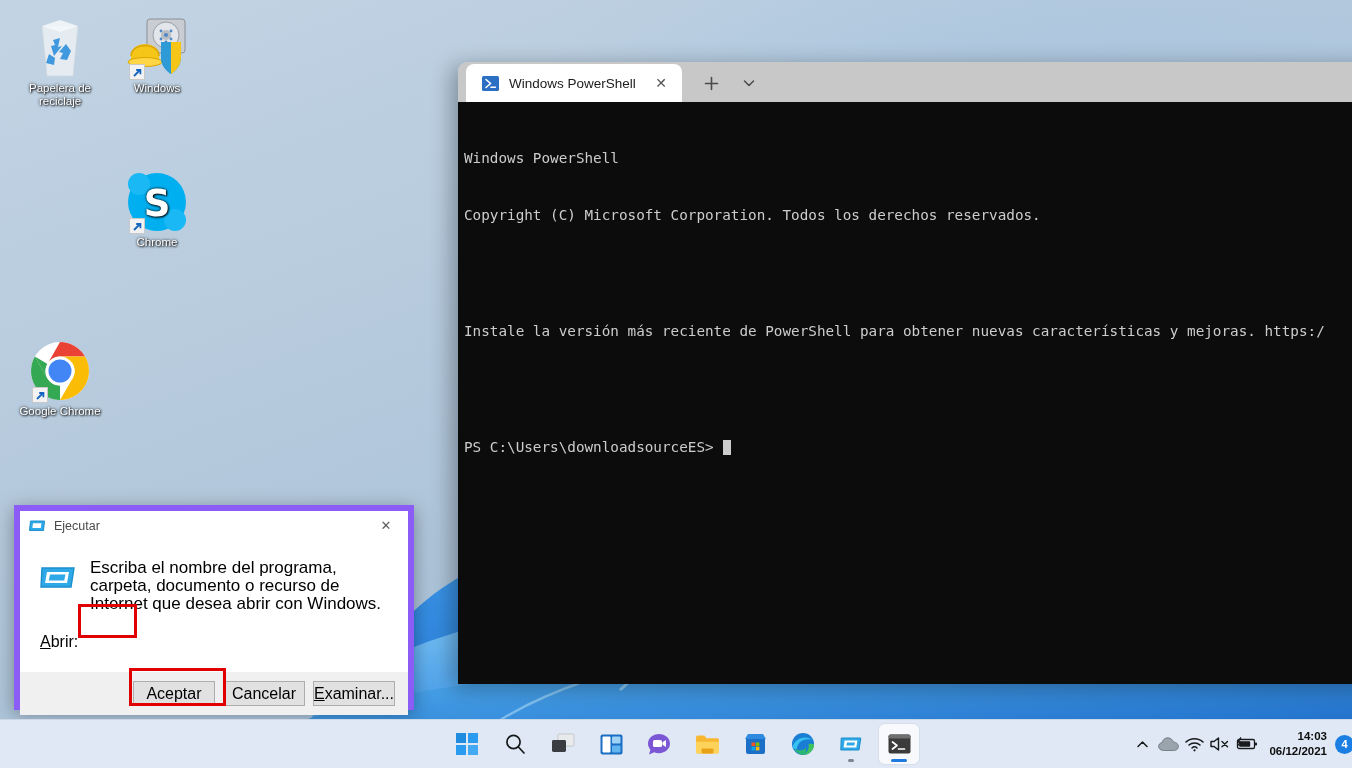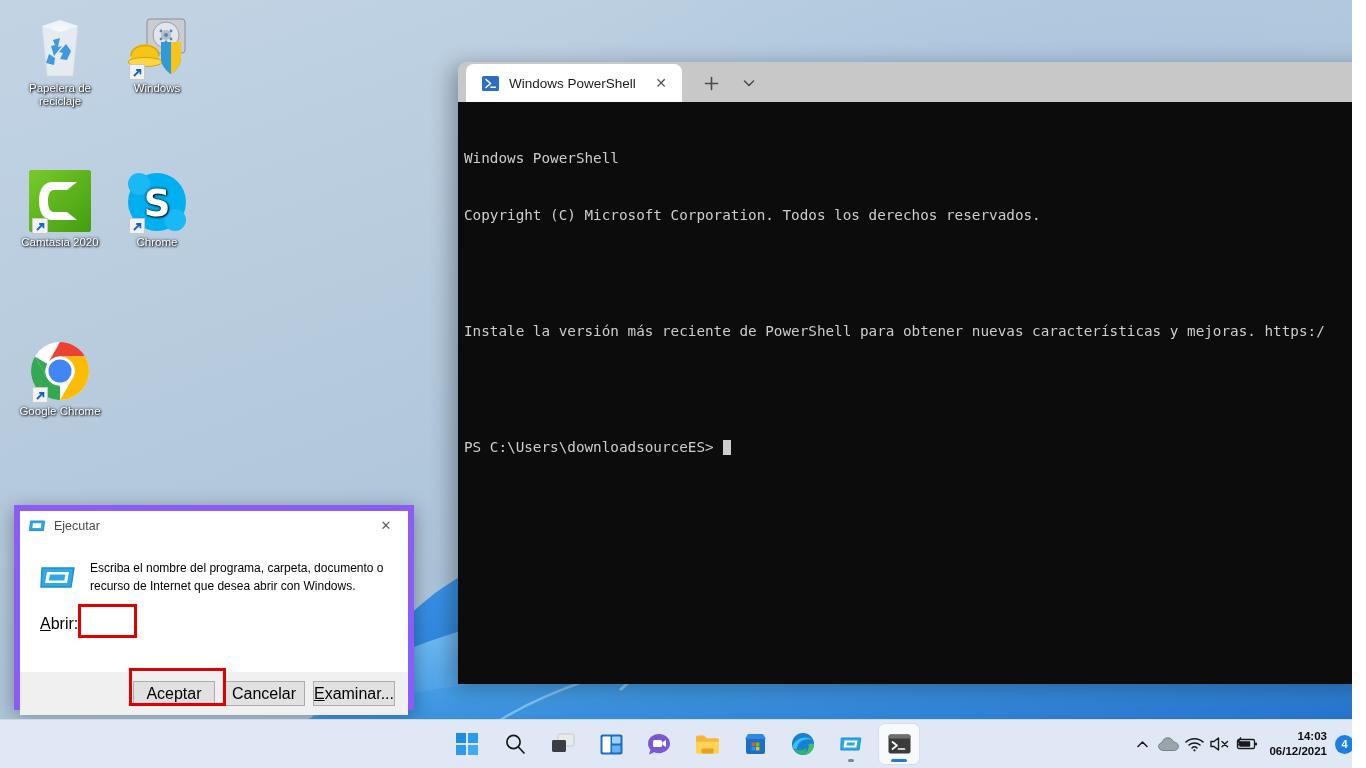--- a/index.html
+++ b/index.html
@@ -139,21 +139,21 @@
     color: #606060; font-size: 13px;
   }
   #run-upper {
     background: #ffffff;
     height: 131px;
     position: relative;
     padding: 16px 14px 0 14px;
   }
   #run-descrow { display: flex; gap: 14px; }
   #run-bigicon { width: 36px; height: 36px; flex: 0 0 36px; margin-left: 6px; margin-top: 2px; }
-  #run-desc { font-size: 12px; line-height: 18px; color: #000; padding-top: 2px; }
+  #run-desc { font-size: 17px; line-height: 18px; color: #000; padding-top: 2px; }
   #run-openrow {
     display: flex; align-items: center;
     margin-top: 20px; gap: 9px; padding-left: 6px;
   }
   #run-open-label { font-size: 16px; width: 40px; }
   #run-open-label u { text-decoration: underline; }
   #run-combo {
     position: relative;
     flex: 1 1 auto; height: 23px;
     background: #fff;
@@ -345,41 +345,20 @@
       </svg>
       <span class="shortcut-arrow">
         <svg width="11" height="11" viewBox="0 0 11 11">
             <path d="M2 9 L8 3 M4.2 3 H8.4 V7.2" stroke="#1565c0" stroke-width="1.8" fill="none"></path>
           </svg>
       </span>
     </div>
     <div class="label">Windows</div>
   </div>
 
-  <div class="desk-icon" style="left:10px; top:168px;">
-    <div class="glyph">
-      <svg width="66" height="66" viewBox="0 0 66 66">
-        <rect x="2" y="2" width="62" height="62" rx="3" fill="#5db81b"></rect>
-        <rect x="2" y="2" width="62" height="62" rx="3" fill="url(#camg)"></rect>
-        <defs>
-            <linearGradient id="camg" x1="0" y1="0" x2="1" y2="1">
-          <stop offset="0" stop-color="#7ccc2e" stop-opacity="0.9"></stop>
-              <stop offset="1" stop-color="#3f9a0d" stop-opacity="0.9"></stop>
-        </linearGradient>
-          </defs>
-        <path d="M50 14 L26 14 C 16 14, 12 22, 12 33 C 12 44, 16 52, 26 52 L50 52 L40 44 L27 44 C 22 44, 21 38, 21 33 C 21 28, 22 22, 27 22 L40 22 Z" fill="#ffffff"></path>
-      </svg>
-      <span class="shortcut-arrow">
-        <svg width="11" height="11" viewBox="0 0 11 11">
-            <path d="M2 9 L8 3 M4.2 3 H8.4 V7.2" stroke="#1565c0" stroke-width="1.8" fill="none"></path>
-          </svg>
-      </span>
-    </div>
-    <div class="label">Camtasia 2020</div>
-  </div>
 
   <div class="desk-icon" style="left:107px; top:168px;">
     <div class="glyph">
       <svg width="64" height="64" viewBox="0 0 64 64">
         <circle cx="32" cy="32" r="29" fill="#00aff0"></circle>
         <circle cx="14" cy="14" r="11" fill="#1ab9f5"></circle>
         <circle cx="50" cy="50" r="11" fill="#1ab9f5"></circle>
         <text x="32" y="46" font-family="DejaVu Sans, sans-serif" font-size="37" font-weight="bold" fill="#ffffff" text-anchor="middle">S</text>
       </svg>
       <span class="shortcut-arrow">

